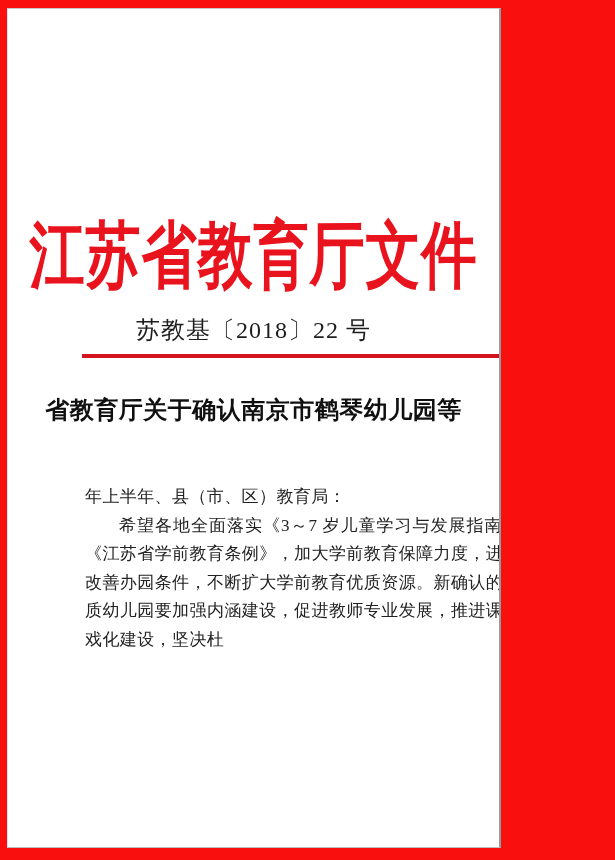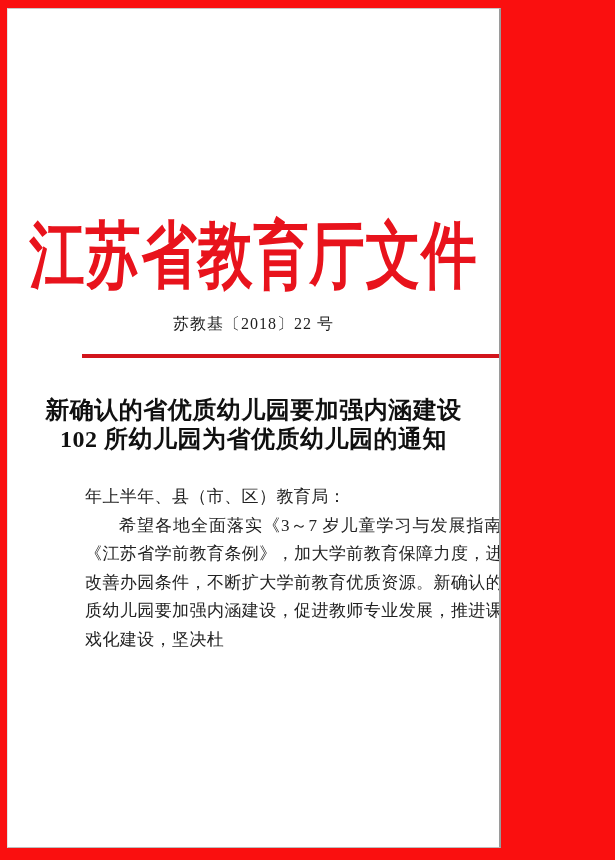--- a/index.html
+++ b/index.html
@@ -44,21 +44,21 @@
     white-space: nowrap;
     transform: scaleY(1.32);
     transform-origin: 50% 0;
   }
   .doc-number {
     position: absolute;
     top: 305px;
     left: 0;
     width: 100%;
     text-align: center;
-    font-size: 16px;
+    font-size: 24px;
     letter-spacing: 1px;
     color: var(--ink);
   }
   .red-line {
     position: absolute;
     top: 345px;
     left: 74px;
     width: 452px;
     height: 4px;
     background: var(--line-red);
@@ -95,22 +95,21 @@
 
 <div class="page">
 
   <div class="agency-header">江苏省教育厅文件</div>
 
   <div class="doc-number">苏教基〔2018〕22 号</div>
 
   <div class="red-line"></div>
 
   <h1 class="doc-title">
-    <span>新确认的省优质幼儿园要加强内涵建设</span><br>
-    <span>102 所幼儿园为省优质幼儿园的通知</span>
+    <span>省教育厅关于确认南京市鹤琴幼儿园等</span><br>
   </h1>
 
   <div class="body-text">
     <p class="salutation">年上半年、县（市、区）教育局：</p>
     <p class="para">希望各地全面落实《3～7 岁儿童学习与发展指南》和《江苏省学前教育条例》，加大学前教育保障力度，进一步改善办园条件，不断扩大学前教育优质资源。新确认的省优质幼儿园要加强内涵建设，促进教师专业发展，推进课程游戏化建设，坚决杜</p>
   </div>
 
 </div>
 
 </body></html>

